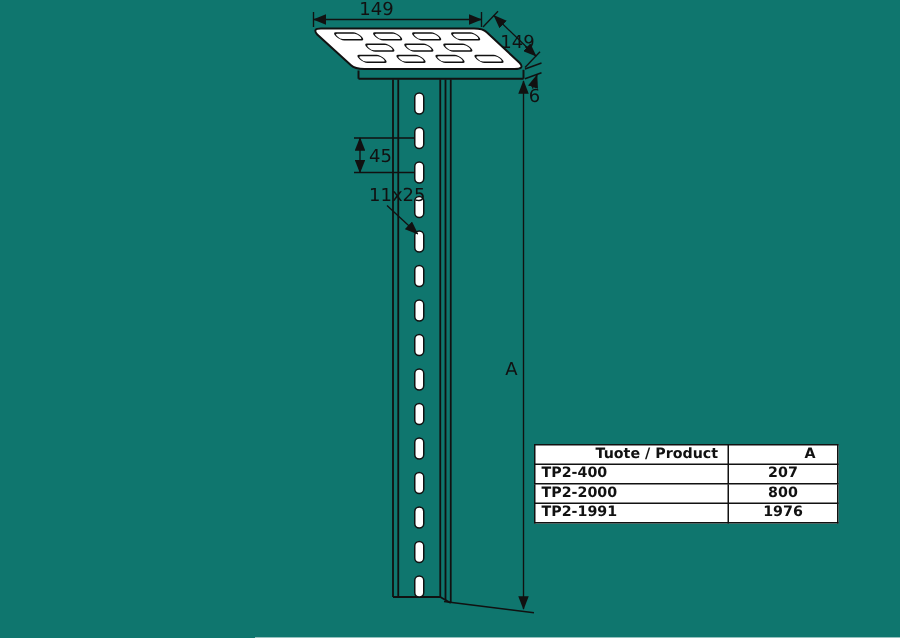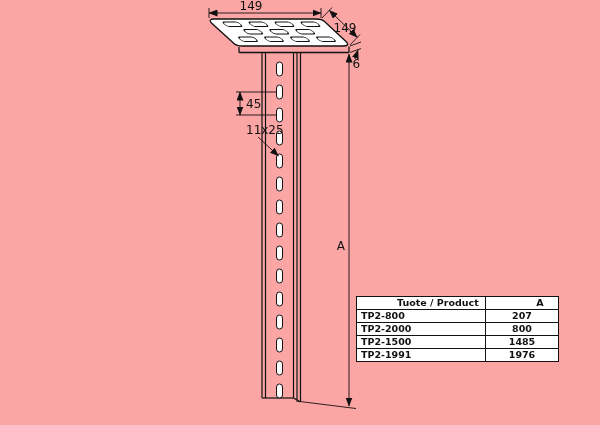--- a/index.html
+++ b/index.html
@@ -1,19 +1,19 @@
 <!DOCTYPE html>
 <html><head>
 <meta charset="utf-8">
 <style>
   html,body{margin:0;padding:0;background:#ffffff;}
   .canvas{
     position:relative;
     width:600px;height:425px;
-    background:#fca5a5;
+    background:#0f766e;
     overflow:hidden;
     font-family:"DejaVu Sans","Liberation Sans",sans-serif;
   }
   svg text{
     font-family:"DejaVu Sans","Liberation Sans",sans-serif;
     font-size:12px;
     fill:#111111;
   }
   .table-wrap{
     position:absolute;
@@ -143,30 +143,26 @@
   <div class="table-wrap">
     <table>
       <thead>
         <tr>
           <th class="col-product">Tuote / Product</th>
           <th class="col-val">A</th>
         </tr>
       </thead>
       <tbody>
         <tr>
-          <td class="col-product">TP2-800</td>
+          <td class="col-product">TP2-400</td>
           <td class="col-val">207</td>
         </tr>
         <tr>
           <td class="col-product">TP2-2000</td>
           <td class="col-val">800</td>
-        </tr>
-        <tr>
-          <td class="col-product">TP2-1500</td>
-          <td class="col-val">1485</td>
         </tr>
         <tr>
           <td class="col-product">TP2-1991</td>
           <td class="col-val">1976</td>
         </tr>
       </tbody>
     </table>
   </div>
 
 </div>

